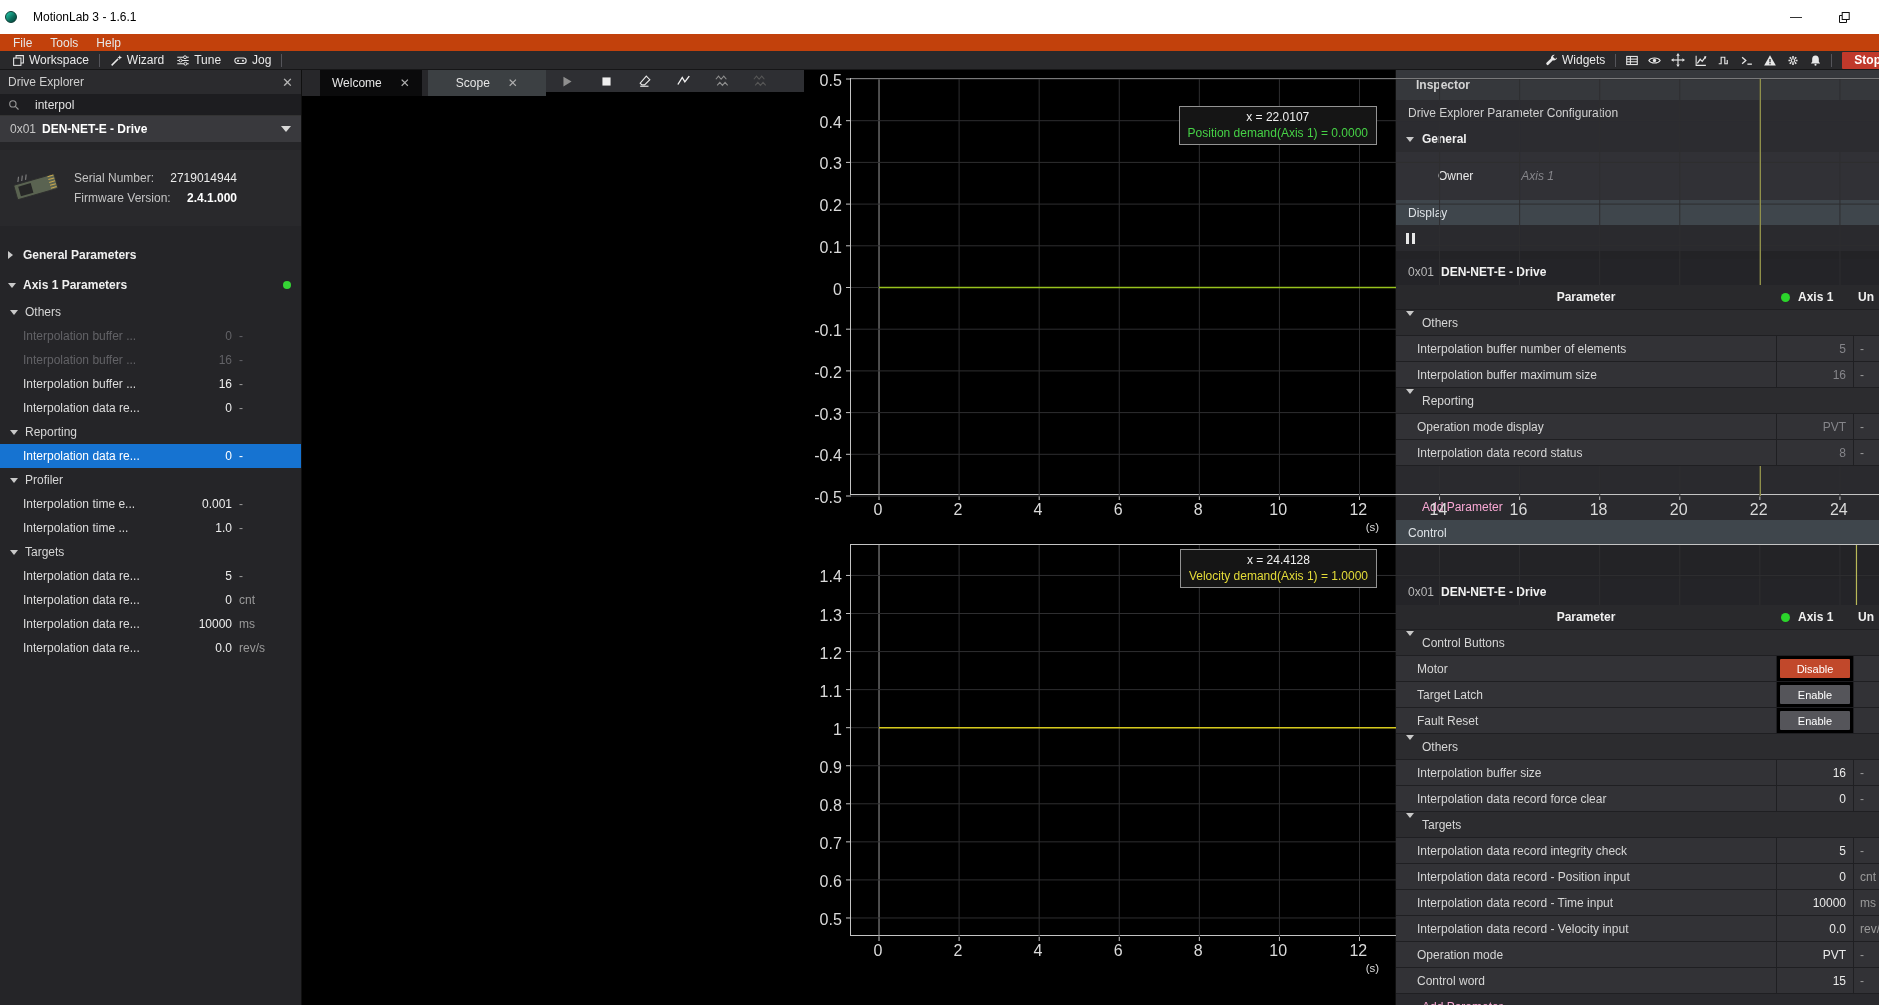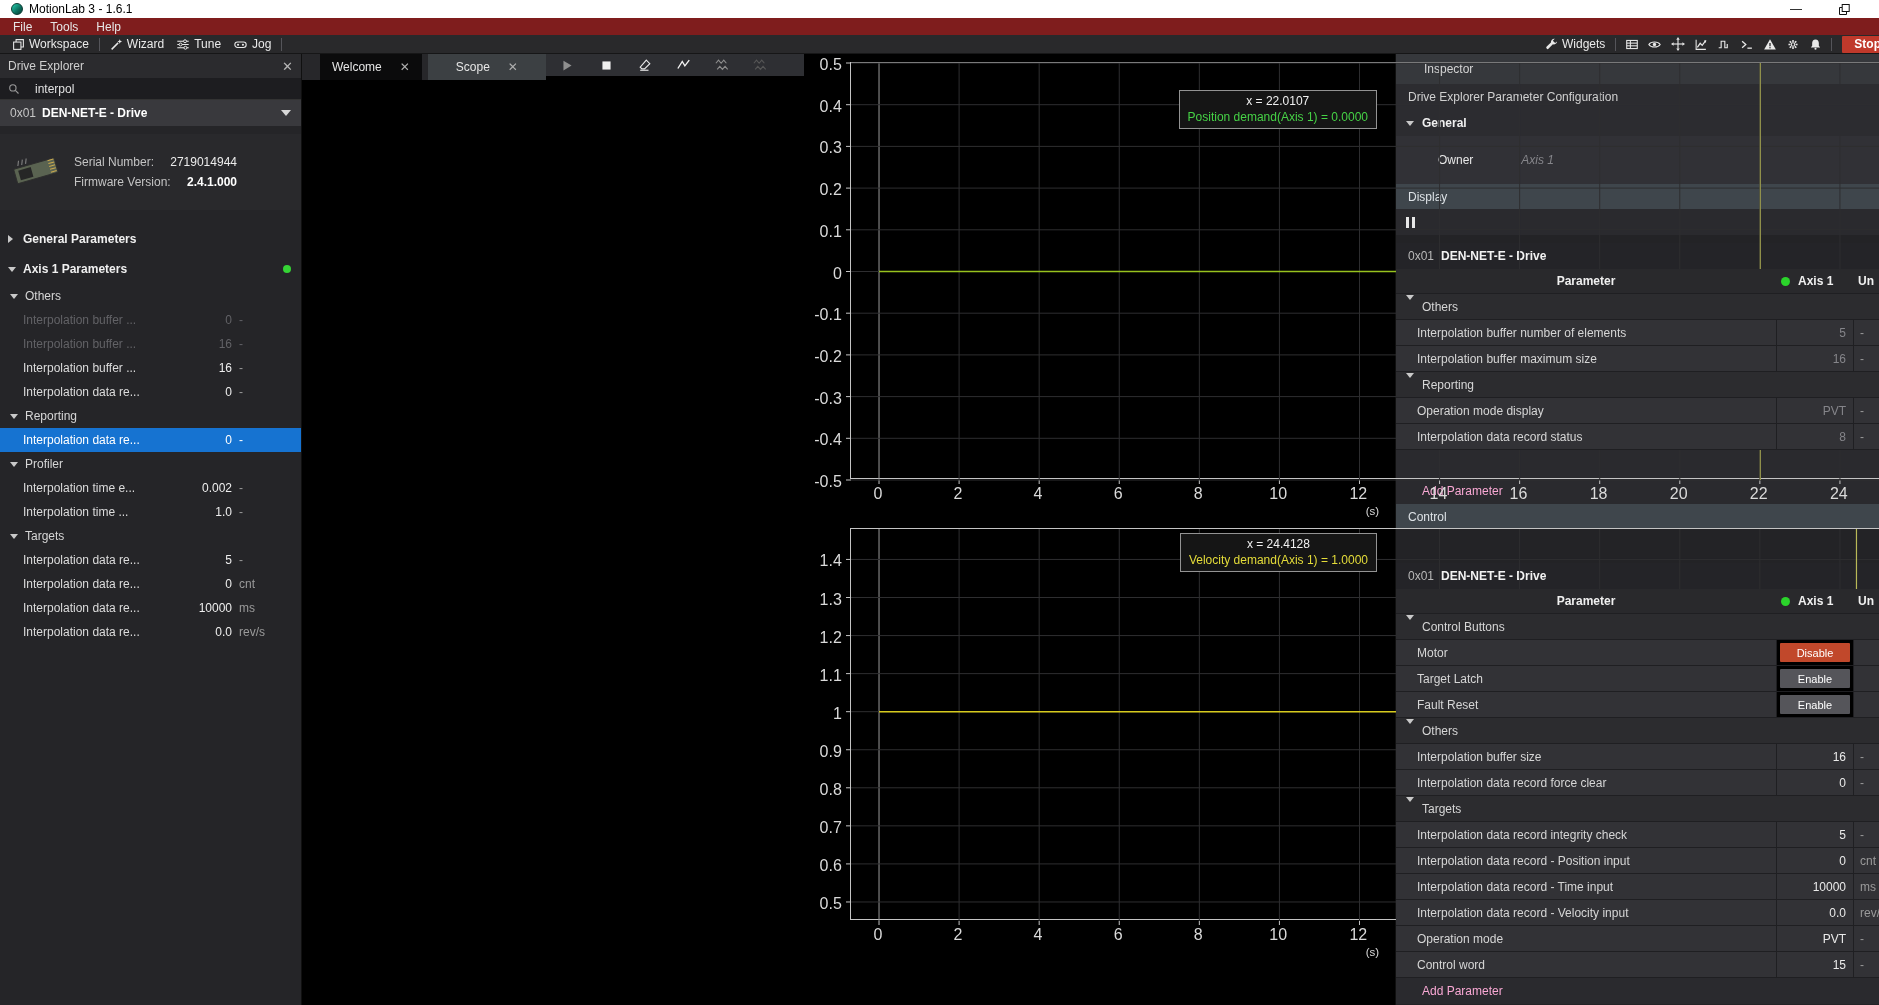--- a/index.html
+++ b/index.html
@@ -5,29 +5,29 @@
   * { box-sizing: border-box; }
   html,body { margin:0; padding:0; }
   body {
     width:1879px; height:1005px; overflow:hidden; background:#000;
     font-family:"Liberation Sans", sans-serif; font-size:12px; color:#ddd;
     -webkit-font-smoothing:antialiased;
   }
   .app { display:flex; flex-direction:column; width:1879px; height:1005px; }
 
   
-  .titlebar { height:18px; background:#ffffff; color:#000; display:flex; align-items:center; gap:6px; padding-left:11px; flex:0 0 auto; }
+  .titlebar { height:34px; background:#ffffff; color:#000; display:flex; align-items:center; gap:16px; padding-left:5px; flex:0 0 auto; }
   .logo { width:12px; height:12px; border-radius:50%; background:linear-gradient(135deg,#1fb89b 15%,#0c6d5c 60%,#083f36 100%); display:inline-block; border:1px solid #0a3b33; }
   .titlebar .title { font-size:12px; }
   .win-btns { margin-left:auto; display:flex; align-items:center; gap:30px; padding-right:26px; }
   .winbtn { width:18px; text-align:center; color:#111; cursor:default; font-size:12px; }
   .winbtn svg { display:block; margin:0 auto; }
 
   
-  .menubar { height:17px; background:#7f1d1d; display:flex; align-items:center; padding-left:4px; flex:0 0 auto; }
+  .menubar { height:17px; background:#c2410c; display:flex; align-items:center; padding-left:4px; flex:0 0 auto; }
   .menu-item { color:#e6e6e6; padding:0 9px; font-size:12px; }
 
   
   .toolbar { height:19px; background:#29292b; display:flex; align-items:center; color:#eee; flex:0 0 auto; overflow:hidden; border-bottom:1px solid #161617; }
   .tb-left { display:flex; align-items:center; padding-left:6px; }
   .tb-btn { display:flex; align-items:center; gap:4px; padding:0 6px; }
   .tb-btn .lbl { font-size:12px; color:#eaeaea; }
   .tb-sep { width:1px; height:13px; background:#55555a; margin:0 4px; }
   .tb-right { margin-left:auto; display:flex; align-items:center; gap:0; }
   .tb-icon { display:flex; align-items:center; justify-content:center; width:23px; }
@@ -85,21 +85,21 @@
   .plot svg { overflow:visible; display:block; }
   .tick { position:absolute; font-size:16px; color:#dadada; }
   .ytick { text-align:right; width:44px; }
   .xtick { text-align:center; width:44px; }
   .xlabel { position:absolute; font-size:11.5px; color:#dadada; text-align:center; width:60px; }
   .ctooltip { position:absolute; background:#151515; border:1px solid #939393; padding:2px 8px 3px 8px; font-size:12px; line-height:16px; white-space:nowrap; z-index:4; }
   .ctooltip .l1 { color:#f0f0f0;text-align:center; }
 
   
   .right-panel { flex:1; background:#232326; overflow:hidden; display:flex; flex-direction:column; border-left:1px solid #101010; }
-  .insp-hdr { height:30px; background:#36383c; color:#d4d4d4; display:flex; align-items:center; padding-left:28px; flex:0 0 auto; }
+  .insp-hdr { height:30px; background:#36383c; color:#d4d4d4; display:flex; align-items:center; padding-left:20px; flex:0 0 auto;font-weight:bold; }
   .insp-sub { height:26px; background:#2c2c30; color:#d0d0d0; display:flex; align-items:center; padding-left:12px; flex:0 0 auto; }
   .insp-general { height:26px; background:#2c2c30; color:#f0f0f0; font-weight:bold; display:flex; align-items:center; gap:8px; padding-left:10px; flex:0 0 auto; }
   .owner-row { height:48px; background:#313136; display:flex; align-items:center; flex:0 0 auto; }
   .owner-row .olabel { margin-left:42px; color:#e8e8e8; }
   .owner-row .oval { margin-left:48px; color:#85858a; font-style:italic; }
   .sec-hdr { height:25px; background:#3f464c; color:#dde2e6; display:flex; align-items:center; padding-left:12px; flex:0 0 auto; }
   .pause-row { height:26px; background:#2a2a2e; display:flex; align-items:center; padding-left:10px; flex:0 0 auto; }
   .pause-ic { display:flex; gap:3px; }
   .pause-ic i { display:block; width:3px; height:11px; background:#e8e8e8; }
   .dev-row { height:26px; background:#242428; display:flex; align-items:center; gap:7px; padding-left:12px; color:#b8b8b8; flex:0 0 auto; }
@@ -415,21 +415,21 @@
             <span class="caret">
               <span class="cdown"></span>
             </span>
             <span class="tlabel">Profiler</span>
           </div>
           <div class="trow param">
             <span class="caret">
               <span class="cdown"></span>
             </span>
             <span class="tlabel">Interpolation time e...</span>
-            <span class="tval">0.002</span>
+            <span class="tval">0.001</span>
             <span class="tunit">-</span>
           </div>
           <div class="trow param">
             <span class="caret">
               <span class="cdown"></span>
             </span>
             <span class="tlabel">Interpolation time ...</span>
             <span class="tval">1.0</span>
             <span class="tunit">-</span>
           </div>

